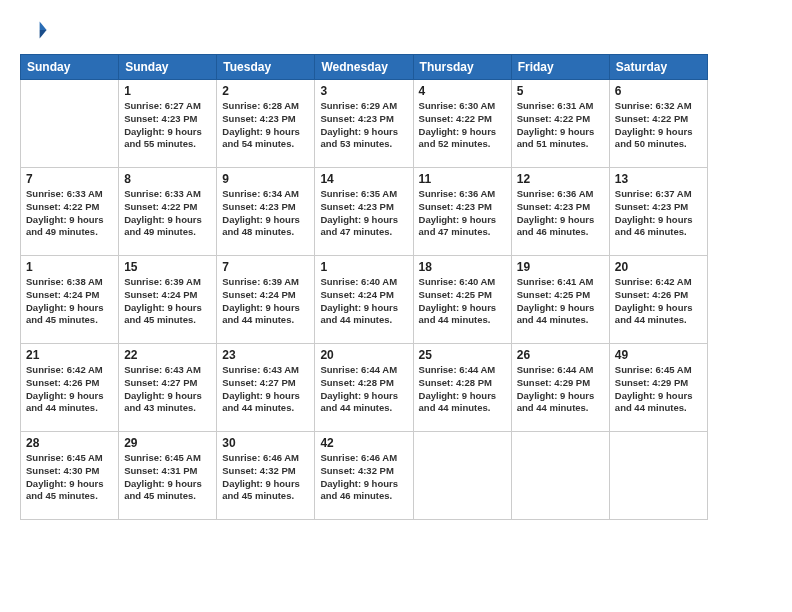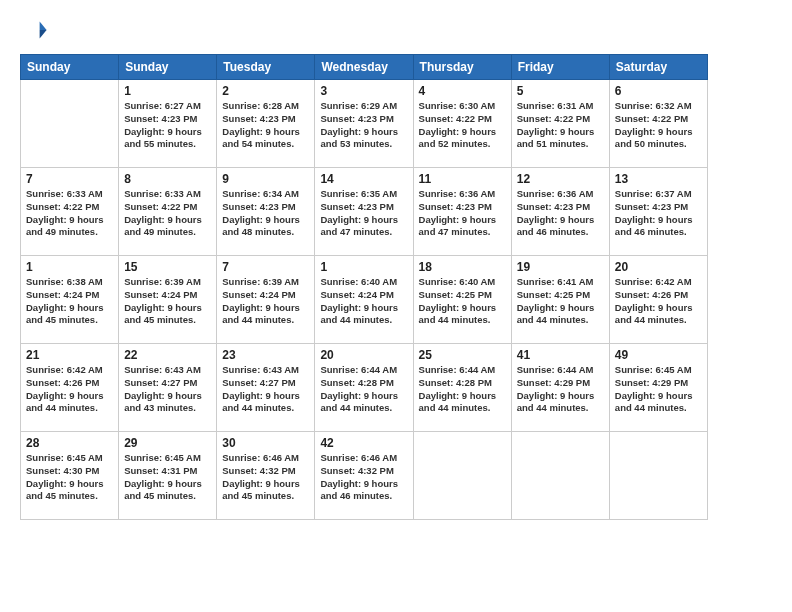--- a/index.html
+++ b/index.html
@@ -229,21 +229,21 @@
           </td>
           <td>
             <span class="day-num">20</span>
             <div class="day-info">Sunrise: 6:44 AM<br>Sunset: 4:28 PM<br>Daylight: 9 hours<br>and 44 minutes.</div>
           </td>
           <td>
             <span class="day-num">25</span>
             <div class="day-info">Sunrise: 6:44 AM<br>Sunset: 4:28 PM<br>Daylight: 9 hours<br>and 44 minutes.</div>
           </td>
           <td>
-            <span class="day-num">41</span>
+            <span class="day-num">26</span>
             <div class="day-info">Sunrise: 6:44 AM<br>Sunset: 4:29 PM<br>Daylight: 9 hours<br>and 44 minutes.</div>
           </td>
           <td>
             <span class="day-num">49</span>
             <div class="day-info">Sunrise: 6:45 AM<br>Sunset: 4:29 PM<br>Daylight: 9 hours<br>and 44 minutes.</div>
           </td>
         </tr>
         <tr class="week-row">
           <td>
             <span class="day-num">28</span>

